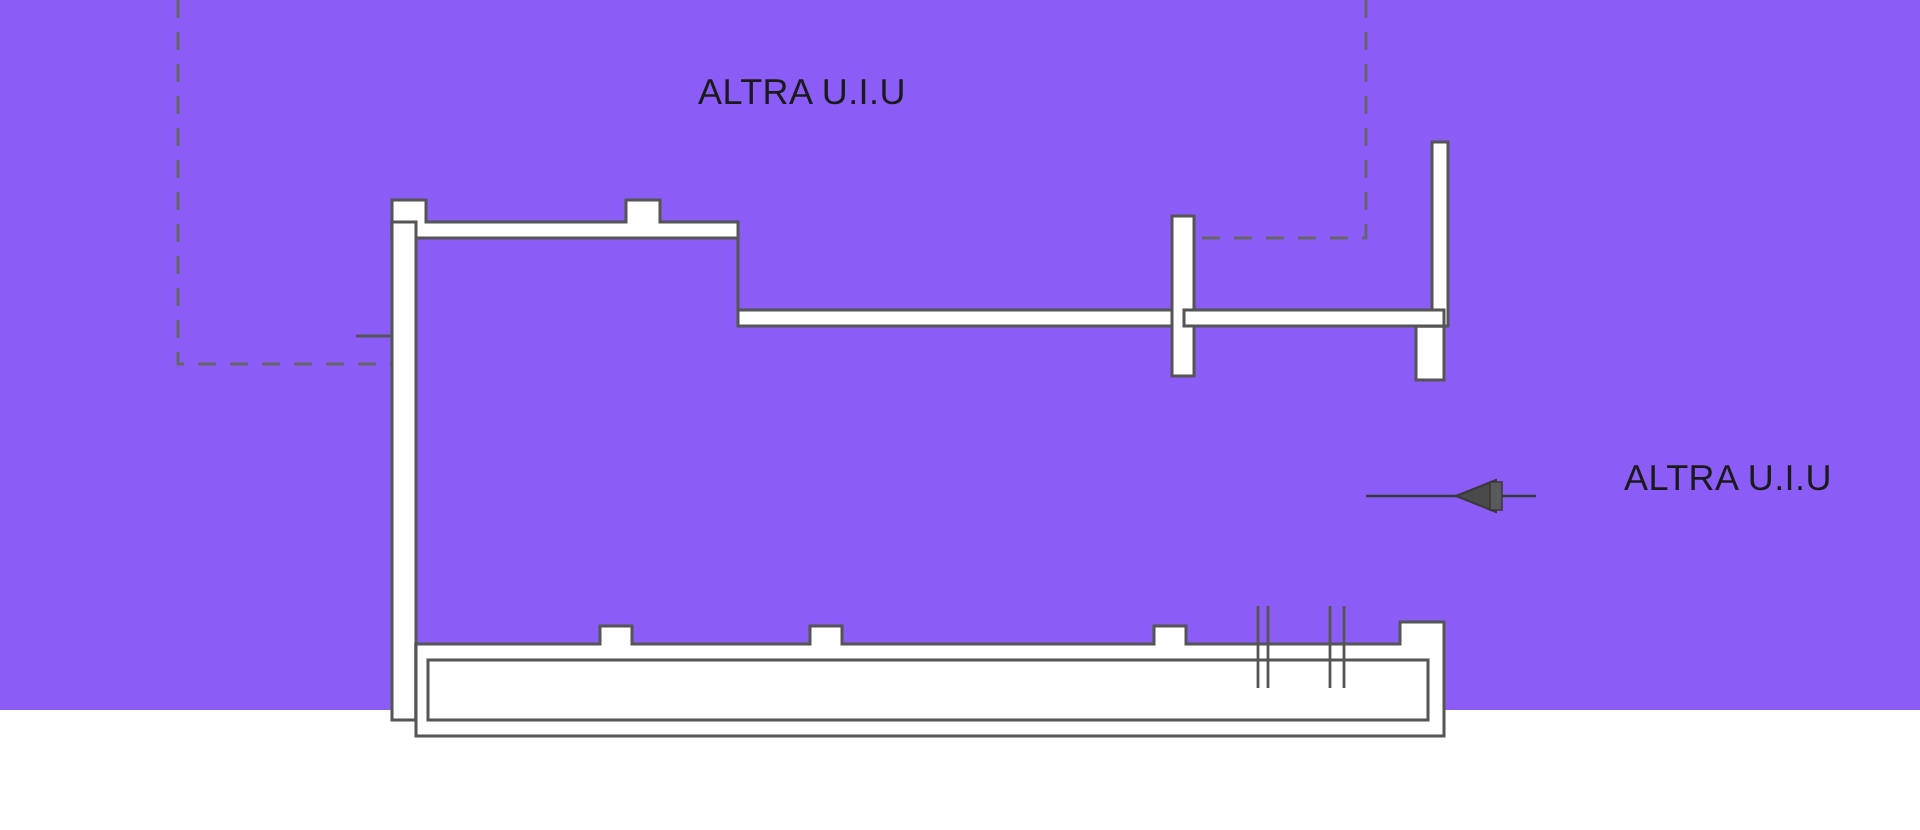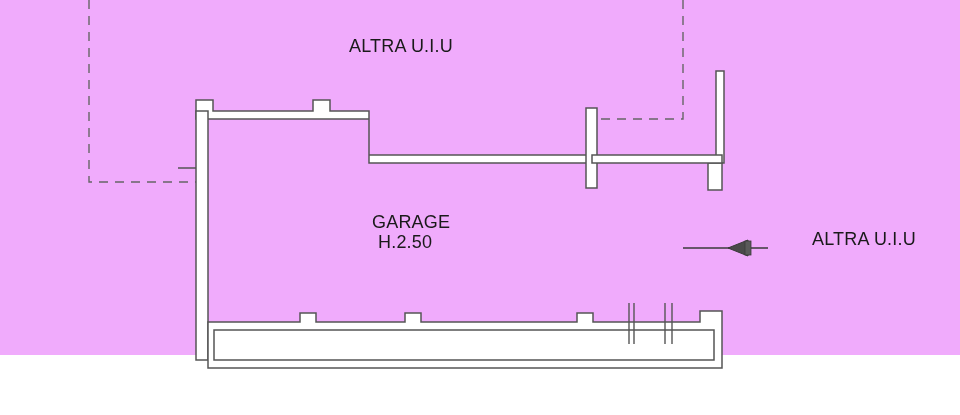--- a/index.html
+++ b/index.html
@@ -11,21 +11,21 @@
     width: 960px;
     height: 415px;
     font-family: "Liberation Sans", sans-serif;
     overflow: hidden;
     position: relative;
   }
   #plan-root {
     position: relative;
     width: 960px;
     height: 355px;
-    background: #f0abfc;
+    background: #8b5cf6;
   }
   #plan-svg {
     position: absolute;
     left: 0;
     top: 0;
     width: 960px;
     height: 415px;
     display: block;
   }
   .plan-label {
@@ -155,18 +155,14 @@
       <rect x="745" y="241" width="6" height="14" fill="#5a5a5a" stroke="#3a3a3a" stroke-width="0.8"></rect>
     </g>
 
   </svg>
 
   <div class="plan-label" id="label-altra-top">ALTRA U.I.U</div>
 
   <div class="plan-label" id="label-altra-right">ALTRA U.I.U</div>
 
 
-  <div class="plan-label" id="label-garage-block">
-    <span class="garage-name">GARAGE</span>
-    <span class="garage-height">H.2.50</span>
-  </div>
 
 </div>
 
 </body></html>

